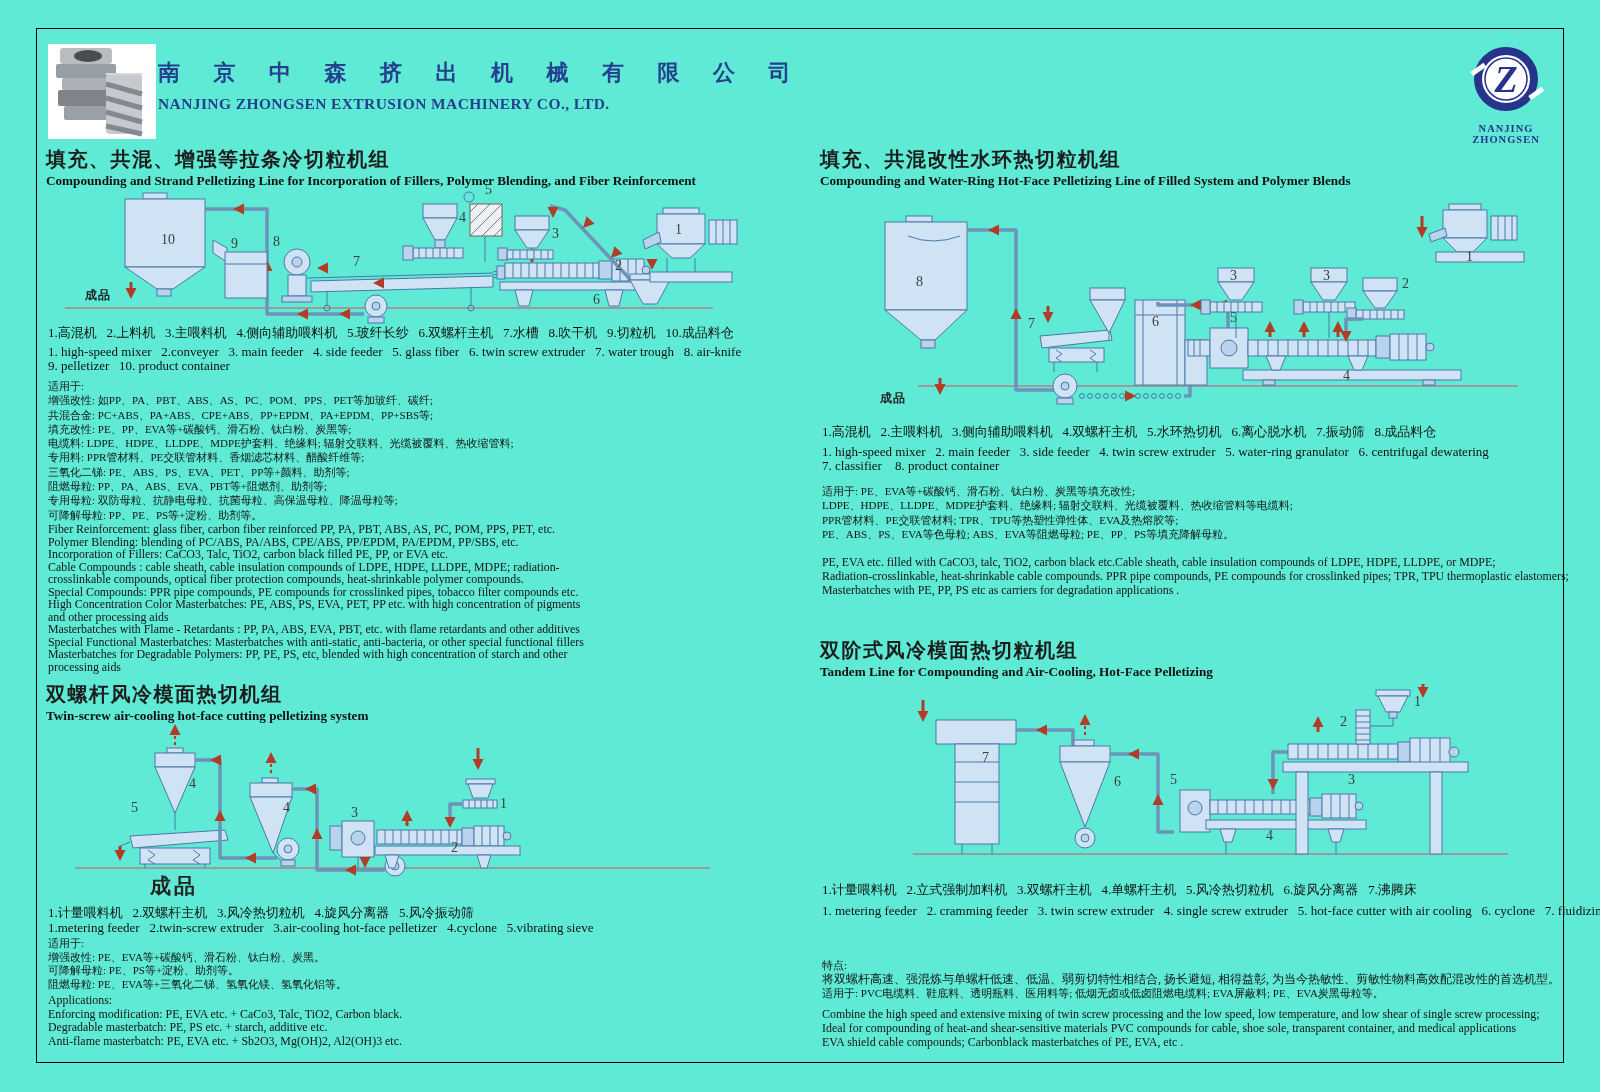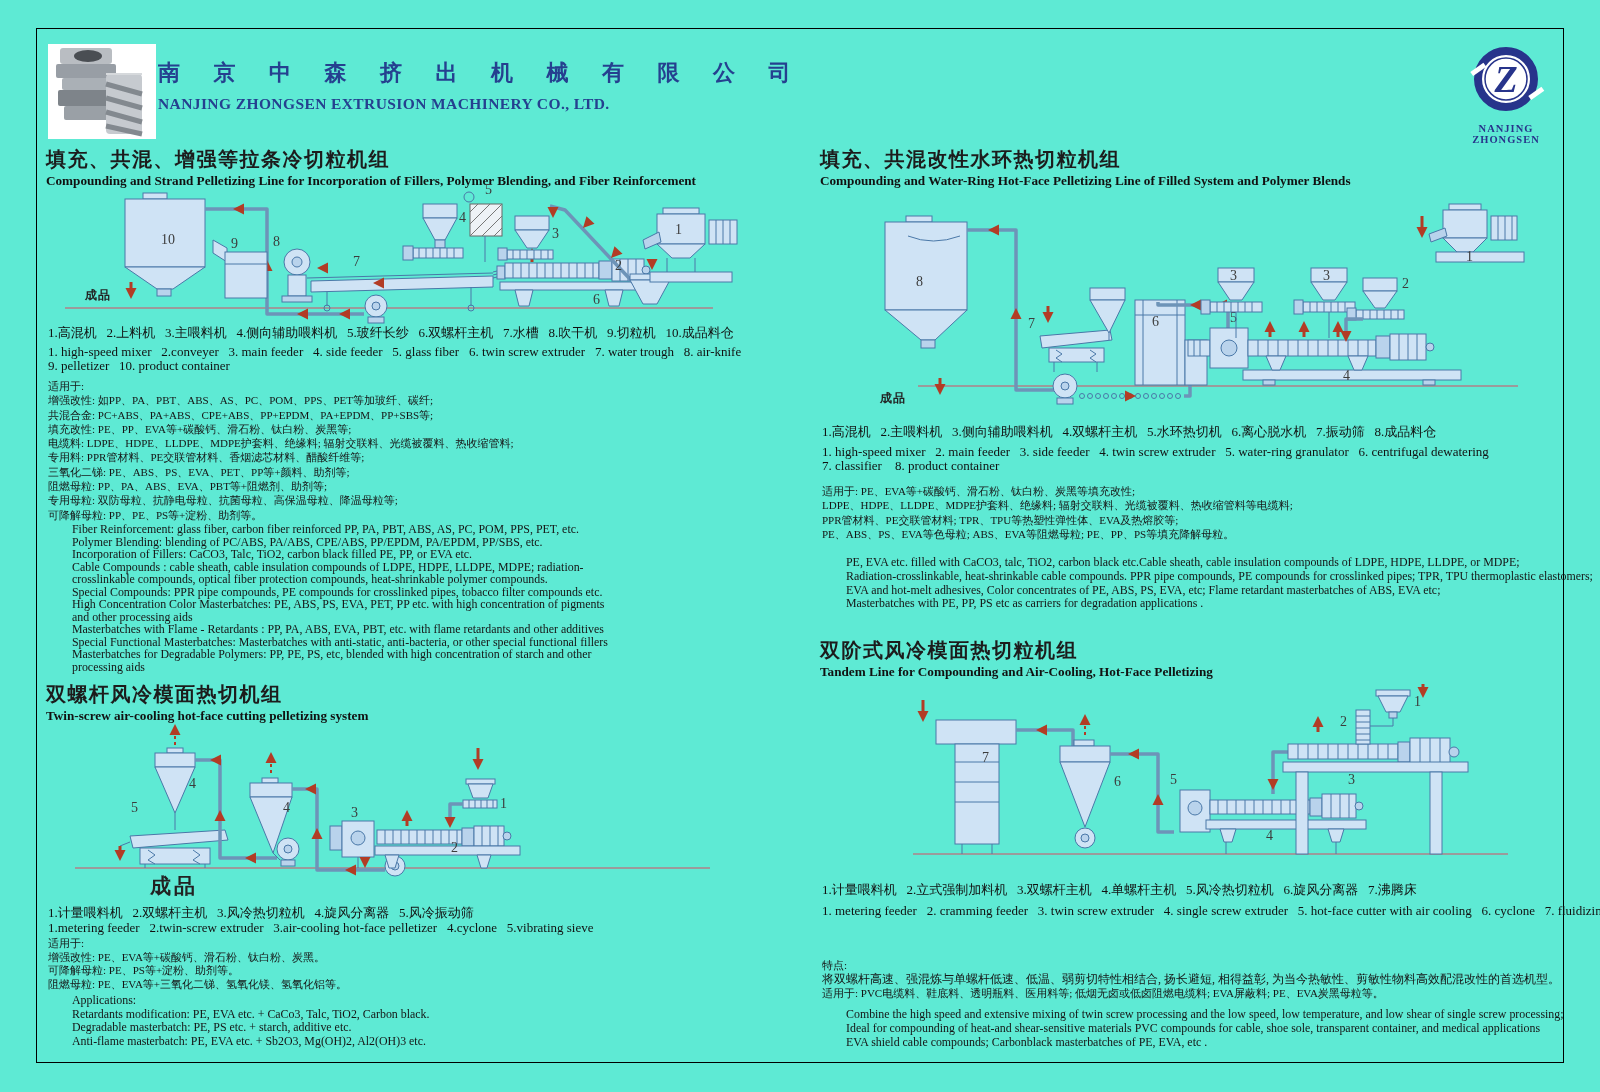--- a/index.html
+++ b/index.html
@@ -7,21 +7,21 @@
         font-family:"Liberation Serif","DejaVu Serif",serif;color:#111;}
   .frame{position:absolute;left:36px;top:28px;width:1526px;height:1033px;border:1.5px solid #000;}
   .abs{position:absolute;}
   .co-cn{font-size:22px;font-weight:bold;color:#25408f;letter-spacing:14px;white-space:nowrap;}
   .co-en{font-size:15.5px;font-weight:bold;color:#25408f;letter-spacing:0.4px;margin-top:7px;white-space:nowrap;}
   .logo-caption{font-size:10.5px;font-weight:bold;color:#27348b;letter-spacing:1px;text-align:center;margin-top:2px;}
   .t-cn{font-size:20px;font-weight:bold;color:#1c1c1c;letter-spacing:1.5px;white-space:nowrap;}
   .t-en{font-size:13.2px;color:#111;white-space:nowrap;margin-top:3px;font-weight:bold;}
   .parts{font-size:13px;color:#111;white-space:pre;}
   .bline{font-size:11px;color:#151515;white-space:nowrap;}
-  .eline{font-size:11.9px;color:#151515;white-space:nowrap;margin-left:24px;}
+  .eline{font-size:11.9px;color:#151515;white-space:nowrap;}
   .prod-big{font-size:21px;font-weight:bold;color:#222;letter-spacing:3px;}
   svg text.num{font:14px "Liberation Serif",serif;fill:#3c3c3c;}
   svg text.cj{font:bold 12px "Liberation Serif",serif;fill:#222;letter-spacing:1px;}
   svg .m{fill:#cfe3f5;stroke:#4a78a8;stroke-width:1;}
   svg .m2{fill:#b9d3ec;stroke:#4a78a8;stroke-width:1;}
   svg .pipe{fill:none;stroke:#6d94b8;stroke-width:3.5;stroke-linejoin:round;}
   svg .thin{fill:none;stroke:#4a78a8;stroke-width:1;}
   svg .gnd{stroke:#9b9b9b;stroke-width:2;}
   svg .arr{fill:#b23c25;}
   svg .stem{stroke:#b23c25;stroke-width:3;}
@@ -384,21 +384,20 @@
   <div class="abs parts" style="left:822px;top:458px">7. classifier    8. product container</div>
   <div class="abs" style="left:822px;top:484px;line-height:14.4px">
     <div class="bline">适用于: PE、EVA等+碳酸钙、滑石粉、钛白粉、炭黑等填充改性;</div>
     <div class="bline">LDPE、HDPE、LLDPE、MDPE护套料、绝缘料; 辐射交联料、光缆被覆料、热收缩管料等电缆料;</div>
     <div class="bline">PPR管材料、PE交联管材料; TPR、TPU等热塑性弹性体、EVA及热熔胶等;</div>
     <div class="bline">PE、ABS、PS、EVA等色母粒; ABS、EVA等阻燃母粒; PE、PP、PS等填充降解母粒。</div>
   </div>
   <div class="abs" style="left:822px;top:556px;line-height:13.8px">
     <div class="eline">PE, EVA etc. filled with CaCO3, talc, TiO2, carbon black etc.Cable sheath, cable insulation compounds of LDPE, HDPE, LLDPE, or MDPE;</div>
     <div class="eline">Radiation-crosslinkable, heat-shrinkable cable compounds. PPR pipe compounds, PE compounds for crosslinked pipes; TPR, TPU thermoplastic elastomers;</div>
-    <div class="eline">EVA and hot-melt adhesives, Color concentrates of PE, ABS, PS, EVA, etc; Flame retardant masterbatches of ABS, EVA etc;</div>
     <div class="eline">Masterbatches with PE, PP, PS etc as carriers for degradation applications .</div>
   </div>
 
   <div class="abs t-cn" style="left:46px;top:681px">双螺杆风冷模面热切机组</div>
   <div class="abs t-en" style="left:46px;top:705px">Twin-screw air-cooling hot-face cutting pelletizing system</div>
 
   <svg class="abs" style="left:45px;top:718px" width="695" height="162" viewBox="0 0 695 162">
     <line class="gnd" x1="30" y1="150" x2="665" y2="150"></line>
 
     <g>
@@ -491,21 +490,21 @@
   <div class="abs parts" style="left:48px;top:904px">1.计量喂料机   2.双螺杆主机   3.风冷热切粒机   4.旋风分离器   5.风冷振动筛</div>
   <div class="abs parts" style="left:48px;top:920px">1.metering feeder   2.twin-screw extruder   3.air-cooling hot-face pelletizer   4.cyclone   5.vibrating sieve</div>
   <div class="abs" style="left:48px;top:937px;line-height:13.5px">
     <div class="bline">适用于:</div>
     <div class="bline">增强改性: PE、EVA等+碳酸钙、滑石粉、钛白粉、炭黑。</div>
     <div class="bline">可降解母粒: PE、PS等+淀粉、助剂等。</div>
     <div class="bline">阻燃母粒: PE、EVA等+三氧化二锑、氢氧化镁、氢氧化铝等。</div>
   </div>
   <div class="abs" style="left:48px;top:994px;line-height:13.5px">
     <div class="eline">Applications:</div>
-    <div class="eline">Retardants modification: PE, EVA etc. + CaCo3, Talc, TiO2, Carbon black.</div>
+    <div class="eline">Enforcing modification: PE, EVA etc. + CaCo3, Talc, TiO2, Carbon black.</div>
     <div class="eline">Degradable masterbatch: PE, PS etc. + starch, additive etc.</div>
     <div class="eline">Anti-flame masterbatch: PE, EVA etc. + Sb2O3, Mg(OH)2, Al2(OH)3 etc.</div>
   </div>
 
   <div class="abs t-cn" style="left:820px;top:637px">双阶式风冷模面热切粒机组</div>
   <div class="abs t-en" style="left:820px;top:661px">Tandem Line for Compounding and Air-Cooling, Hot-Face Pelletizing</div>
 
   <svg class="abs" style="left:818px;top:682px" width="737" height="192" viewBox="0 0 737 192">
     <line class="gnd" x1="95" y1="172" x2="690" y2="172"></line>
 

